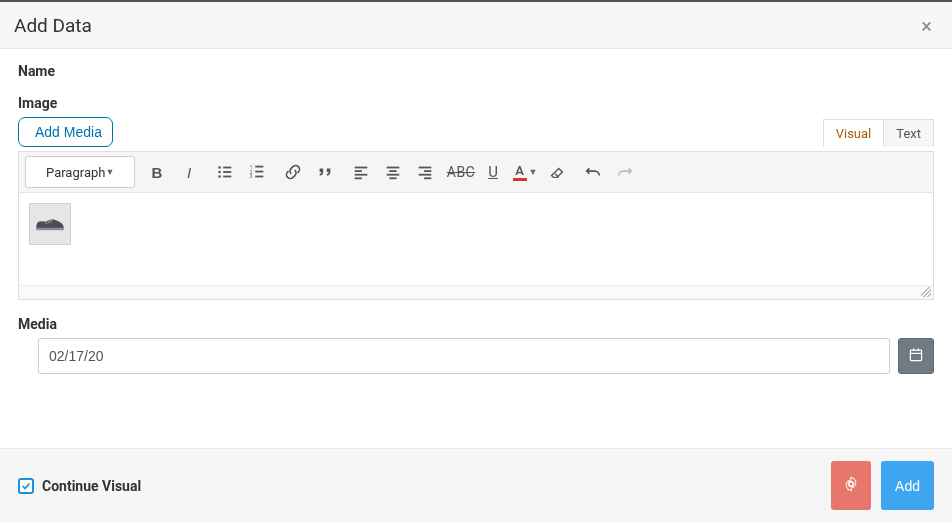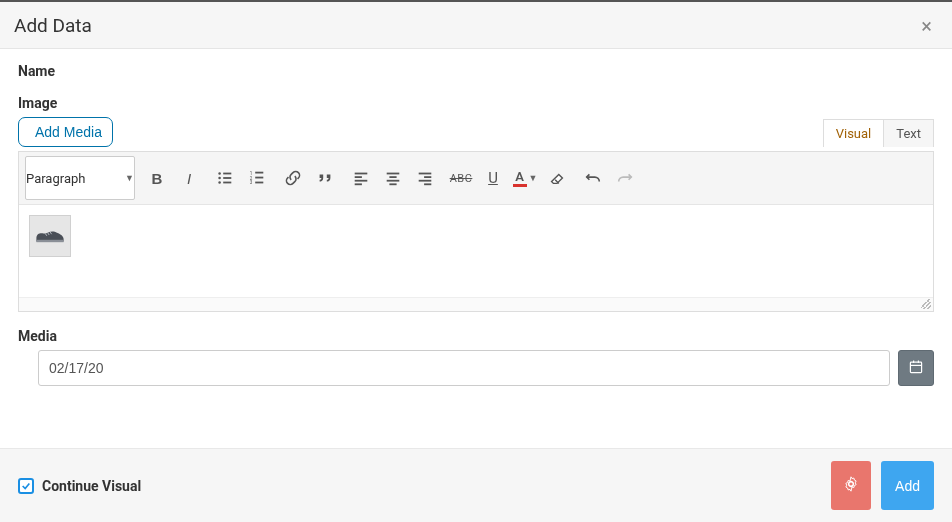--- a/index.html
+++ b/index.html
@@ -18,31 +18,31 @@
   
   .image-group .top-row { display:flex; align-items:flex-end; justify-content:space-between; }
   .add-media-btn { display:inline-flex; align-items:center; gap:6px; border:1px solid #0073aa; color:#0073aa; background:#fff; padding:6px 10px; border-radius:7px; cursor:pointer; font-size:14px; }
   .tabs { display:flex; }
   .tab { border:1px solid #ddd; background:#f6f6f6; padding:6px 12px; font-size:13px; color:#555; cursor:pointer; border-bottom:none; }
   .tab.active { background:#fff; color:#a16207; }
   .tab + .tab { border-left:none; }
 
   .editor { border:1px solid #ddd; border-radius:0; margin-top:4px; }
   .toolbar { background:#f5f5f5; border-bottom:1px solid #e5e5e5; padding:4px 6px; display:flex; align-items:center; gap:8px; }
-  .format-select { height:44px; border:1px solid #ccc; background:#fff; font-size:13px; padding:2px 0; width:110px; border-radius:2px; cursor:pointer; display:flex; align-items:center; justify-content:space-between; }
+  .format-select { height:32px; border:1px solid #ccc; background:#fff; font-size:13px; padding:2px 20px; width:110px; border-radius:2px; cursor:pointer; display:flex; align-items:center; justify-content:space-between; }
   .fmt-caret { font-size:9px; color:#666; }
 
   .tool-group { display:flex; align-items:center; gap:4px; }
   .tb-btn { width:28px; height:28px; display:flex; align-items:center; justify-content:center; border-radius:2px; cursor:pointer; color:#555; }
   .tb-btn.disabled { color:#bbb; cursor:default; }
   .tb-btn svg { width:18px; height:18px; display:block; }
   .bold-letter { font-weight:700; font-size:15px; font-family:"Segoe UI", Arial, sans-serif; }
   .italic-letter { font-style:italic; font-size:15px; font-family:"Segoe UI", Arial, sans-serif; }
   .underline-letter { text-decoration:underline; font-size:15px; }
-  .abc-strike { font-size:11px; text-decoration:line-through; letter-spacing:0.5px; }
+  .abc-strike { font-size:14px; text-decoration:line-through; letter-spacing:0.5px; }
   .color-A { position:relative; display:flex; flex-direction:column; align-items:center; line-height:1; }
   .color-A .a { font-size:13px; font-weight:600; }
   .color-A .bar { width:14px; height:3px; background:#d9332e; margin-top:1px; }
   .color-btn { display:flex; align-items:center; gap:2px; }
 
   .editor-body { background:#fff; min-height:92px; padding:10px 10px; }
   .thumb { width:42px; height:42px; background:#e6e6e6; display:flex; align-items:center; justify-content:center; border:1px solid #d0d0d0; }
   .thumb svg { width:32px; height:20px; }
   .editor-footer { height:14px; border-top:1px solid #eee; background:#fafafa; position:relative; }
   .resize-handle { position:absolute; right:2px; bottom:2px; width:10px; height:10px; background:

